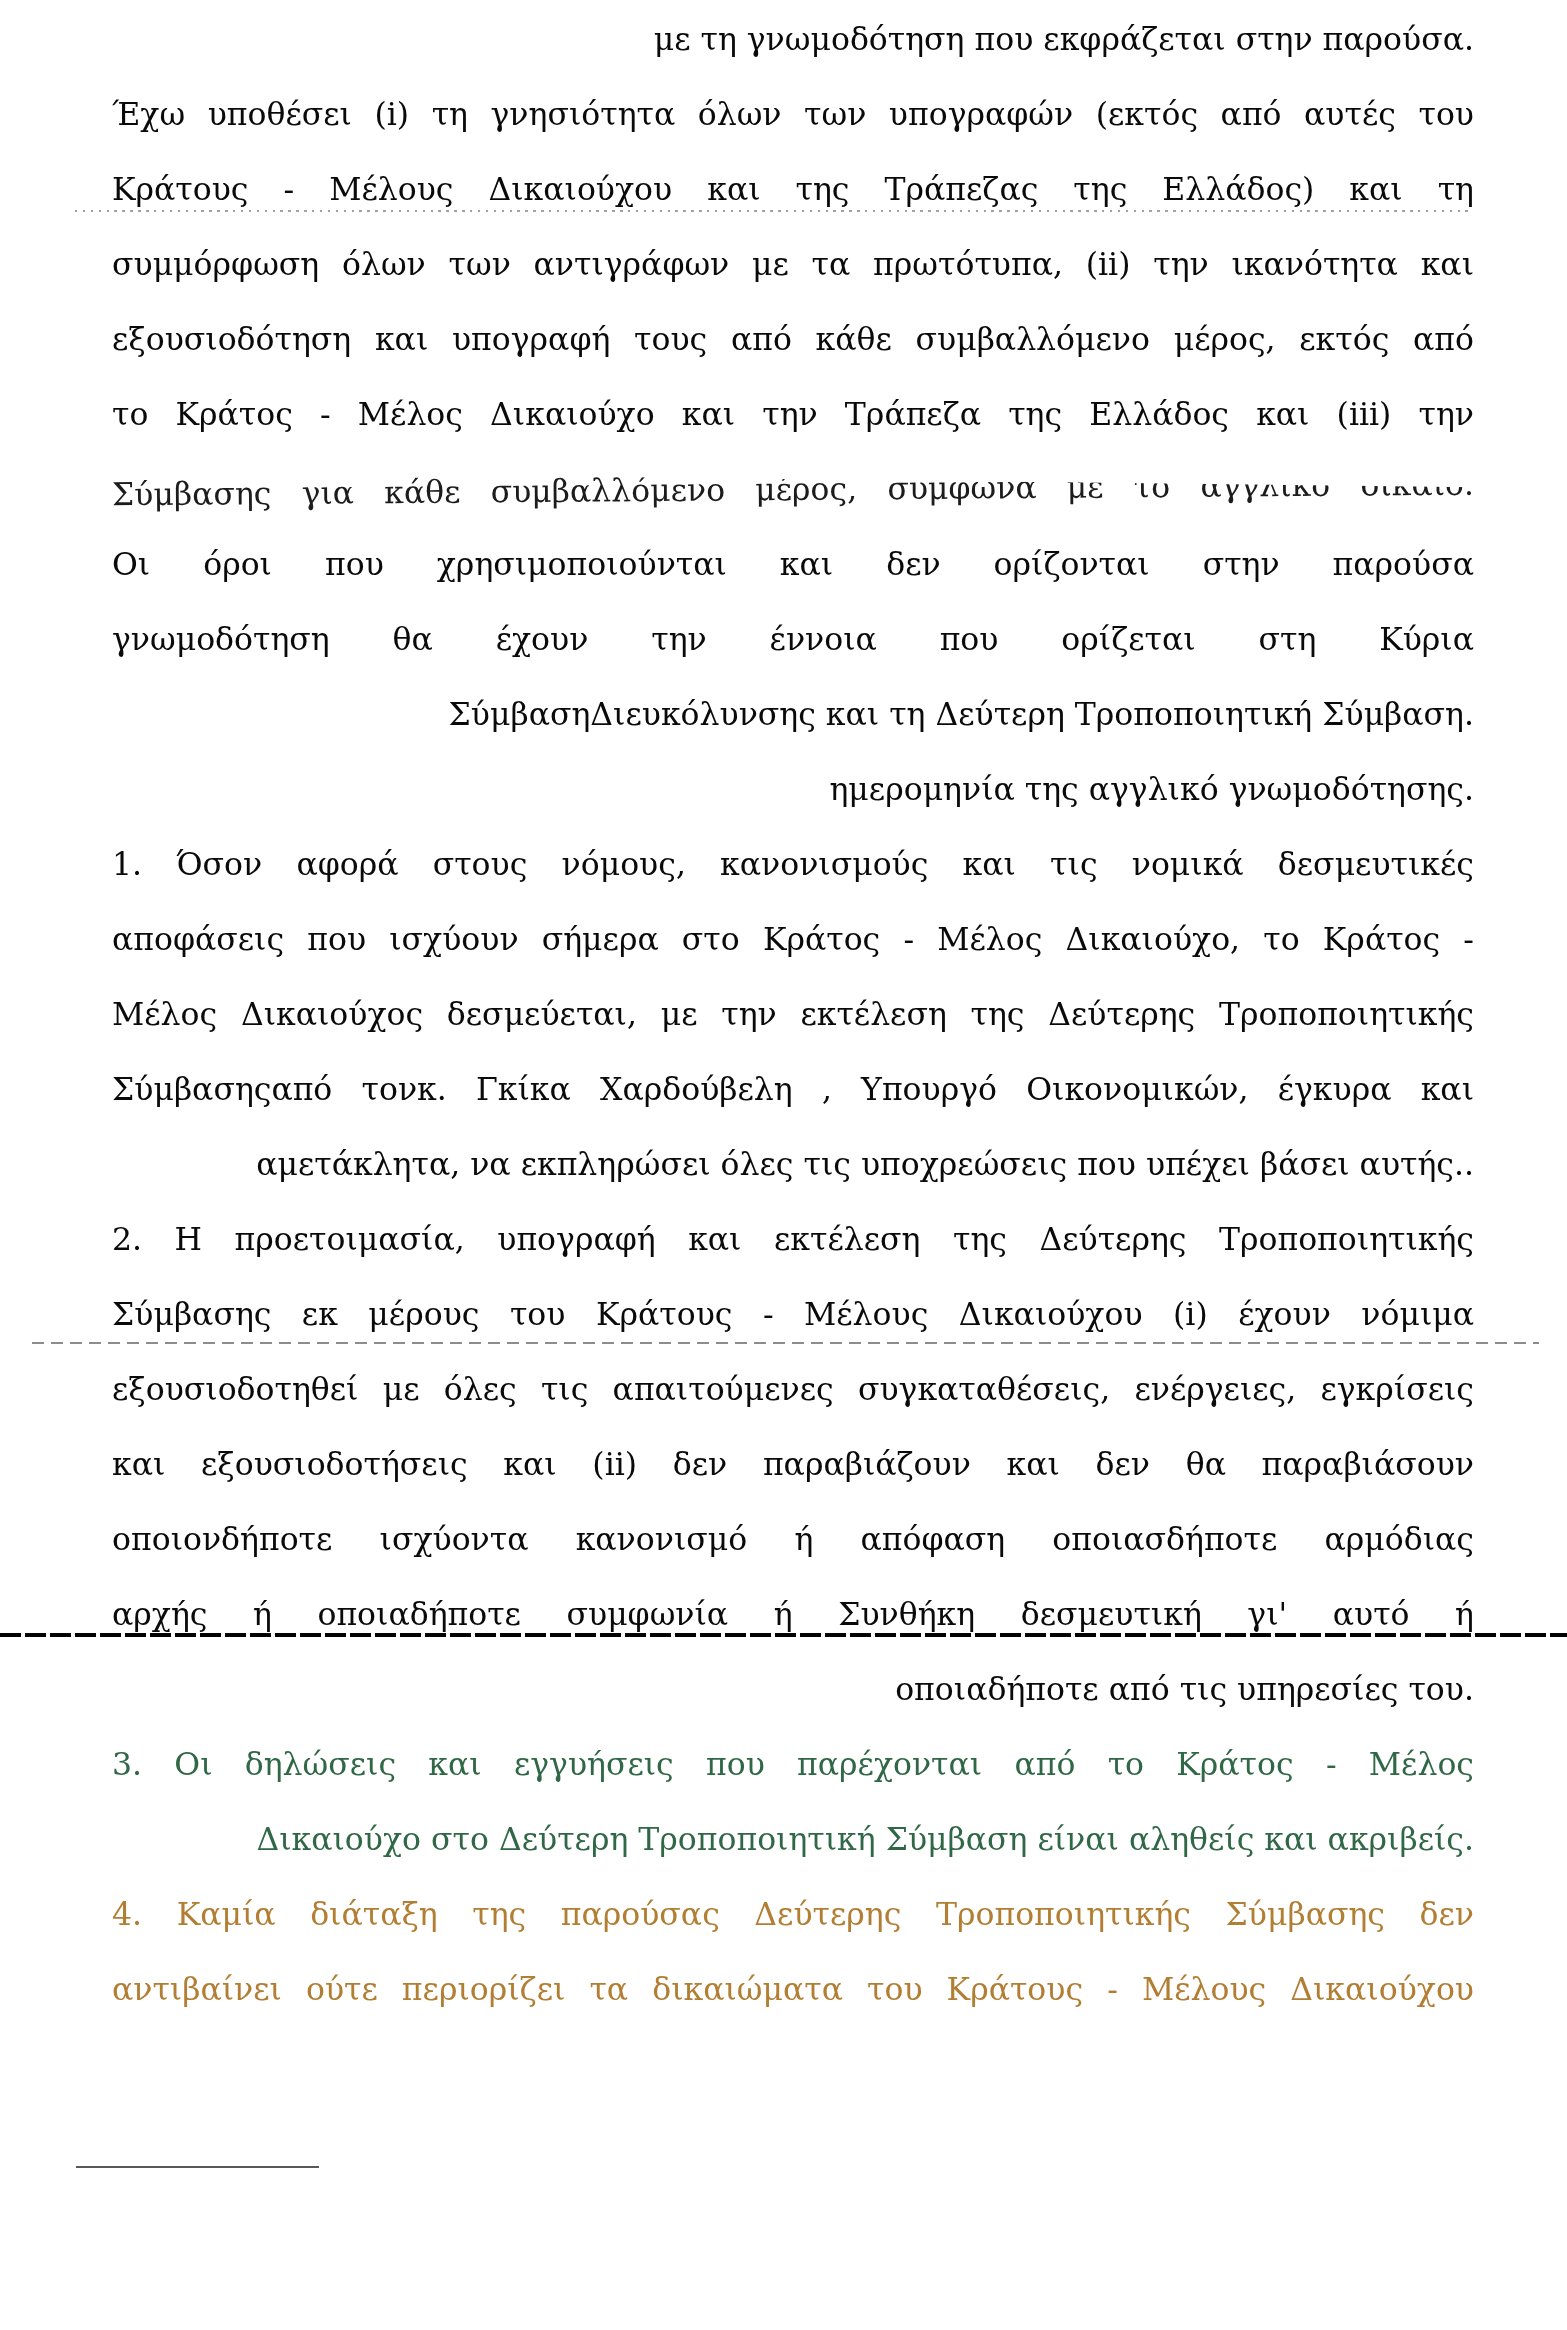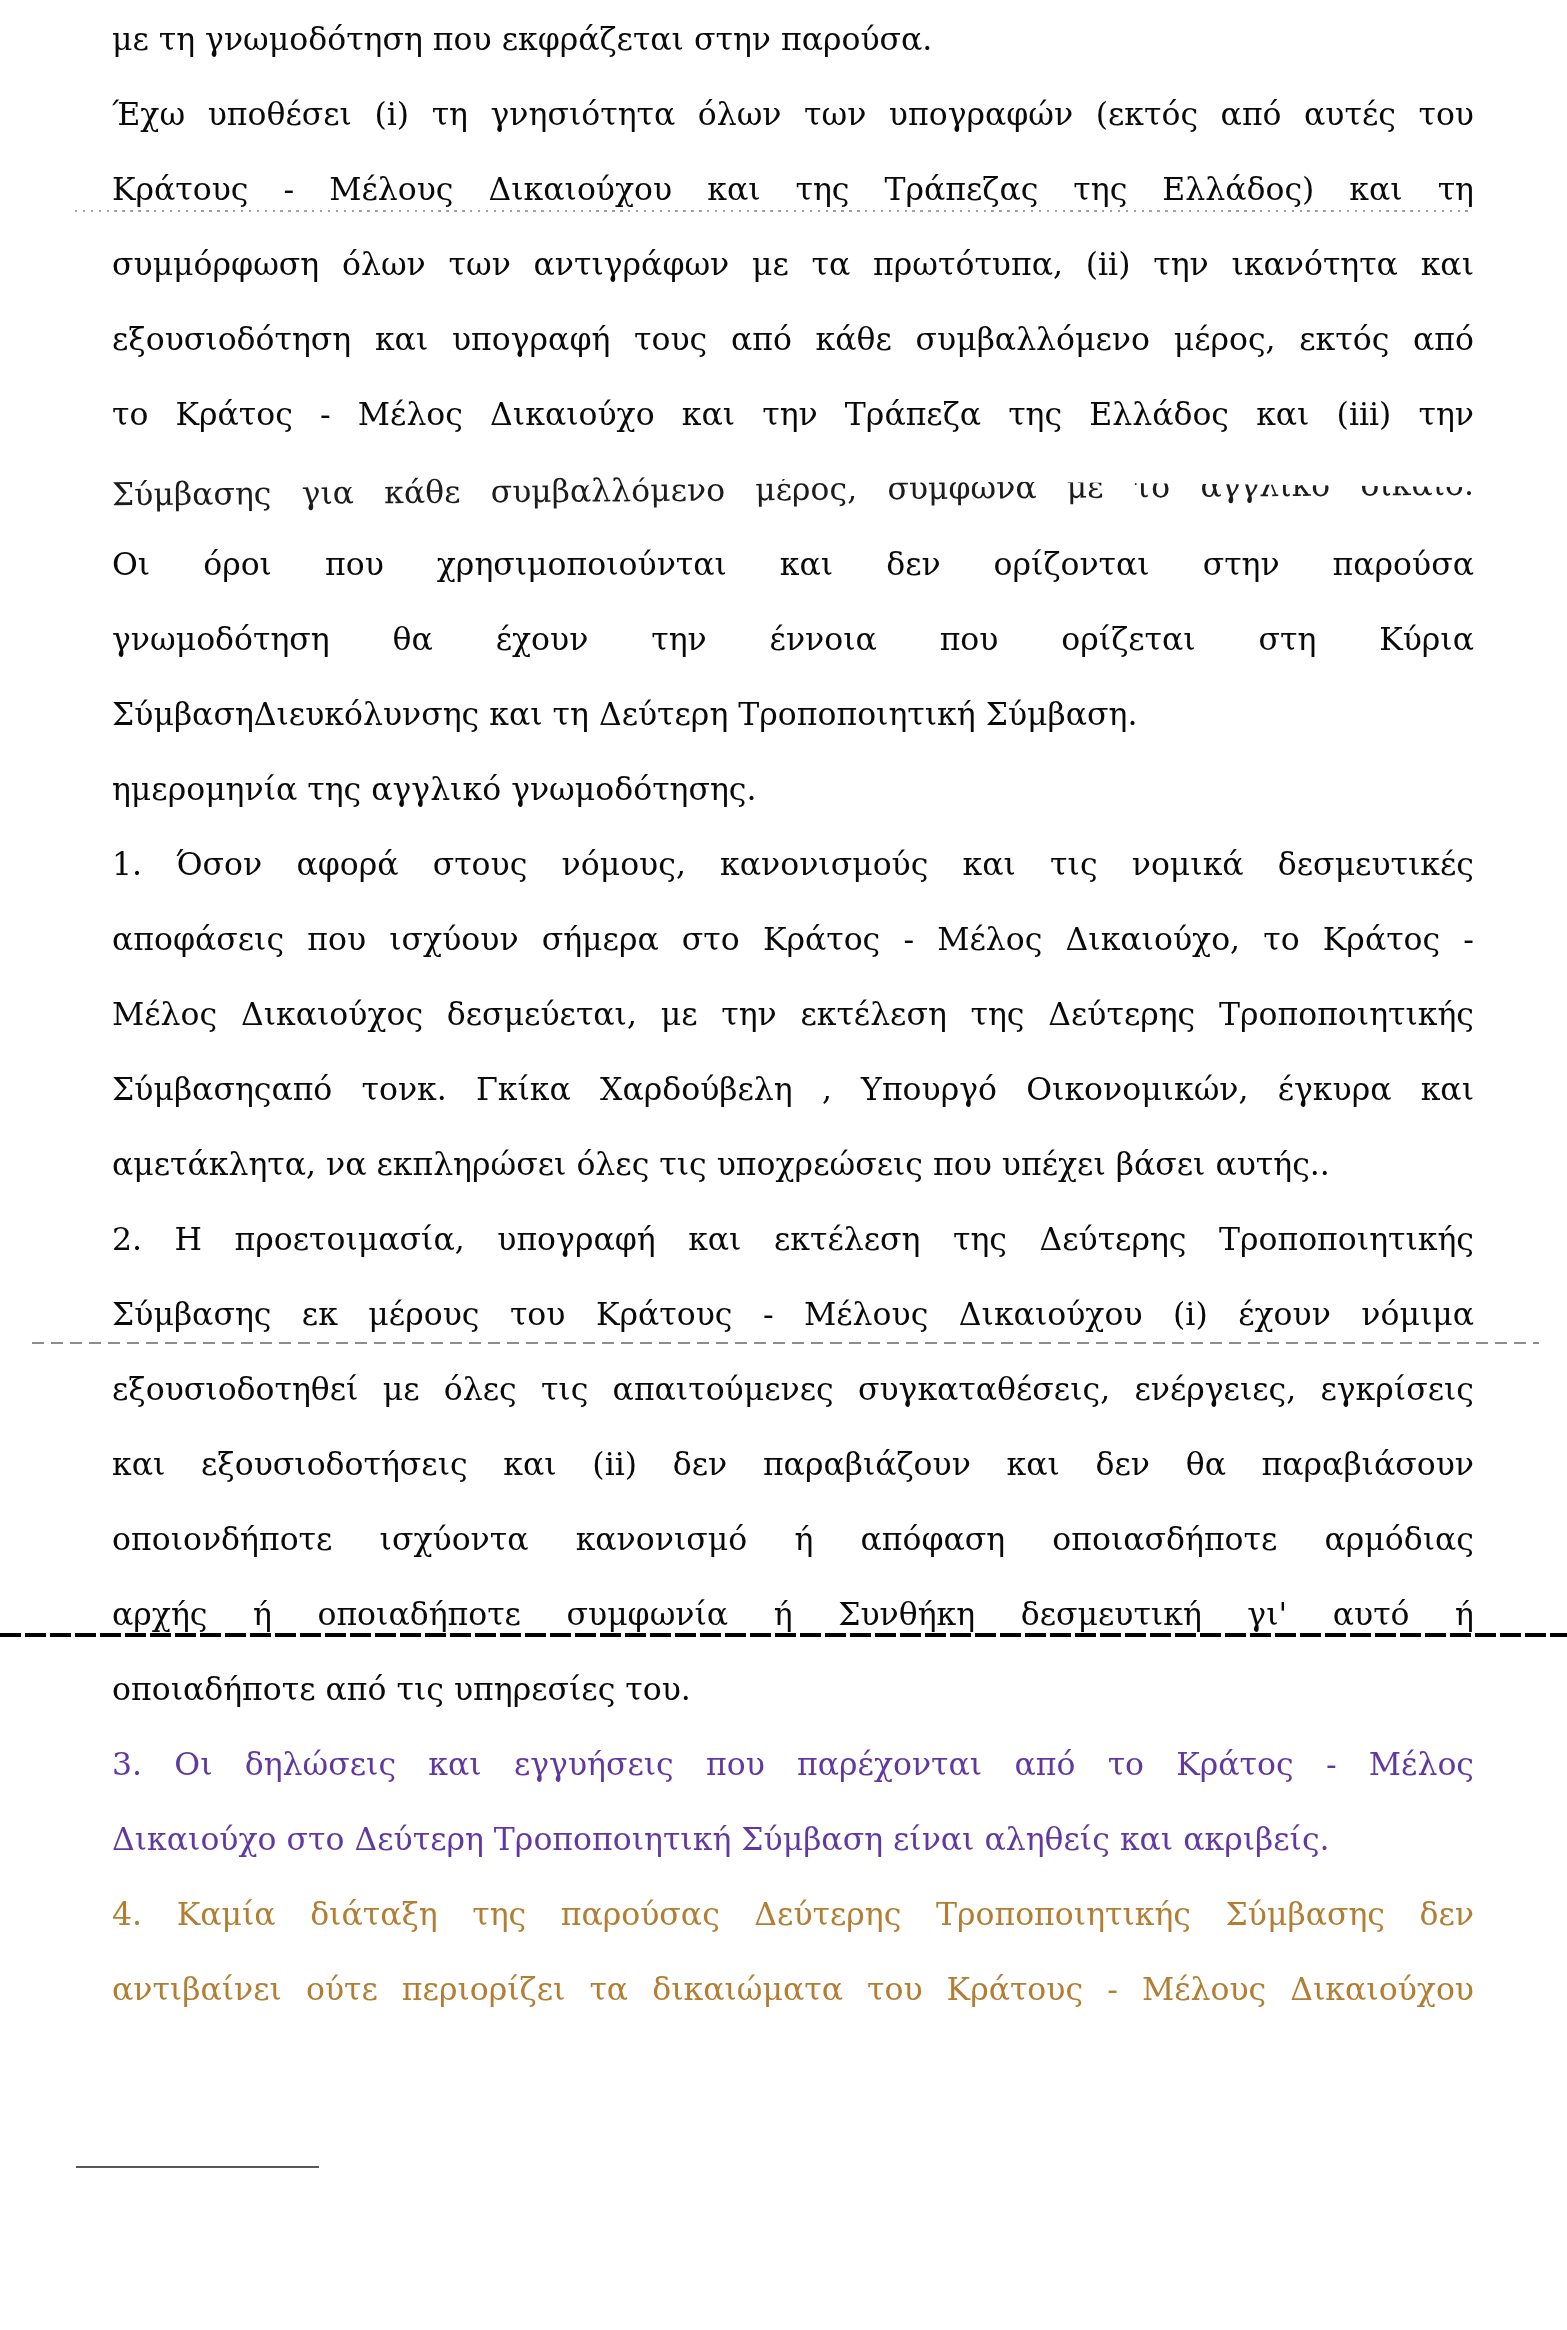--- a/index.html
+++ b/index.html
@@ -17,23 +17,23 @@
   .line {
     height: 75px;
     line-height: 75px;
     font-size: 31.5px;
     white-space: normal;
     overflow: visible;
   }
   
   .j { text-align: justify; text-align-last: justify; }
   
-  .s { text-align: left; }
+  .s { text-align: right; }
   
-  .f1 { color: #4c1d95; opacity: 0.88; }
+  .f1 { color: #14532d; opacity: 0.88; }
   .f2 { color: #a16207; opacity: 0.82; filter: blur(0.2px); }
   
   .clip {
     clip-path: polygon(0 14%, 38% 32%, 100% 54%, 100% 100%, 0 100%);
     transform: rotate(-0.45deg);
     color: #1c1c1c;
   }
   .artifact { position: absolute; pointer-events: none; }
   .dotted-underline {
     top: 210px; left: 75px; width: 1396px; height: 2.4px;

